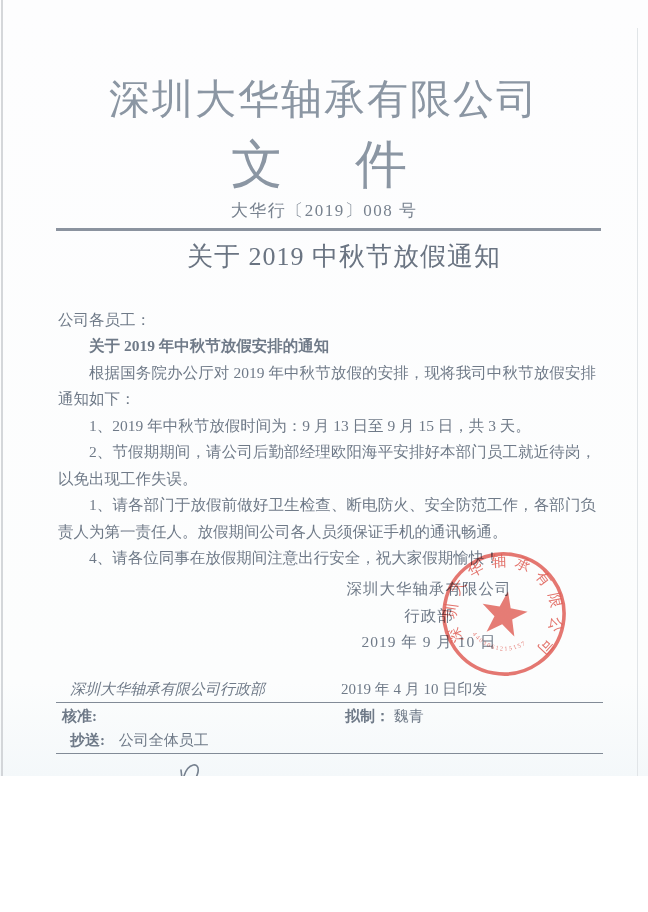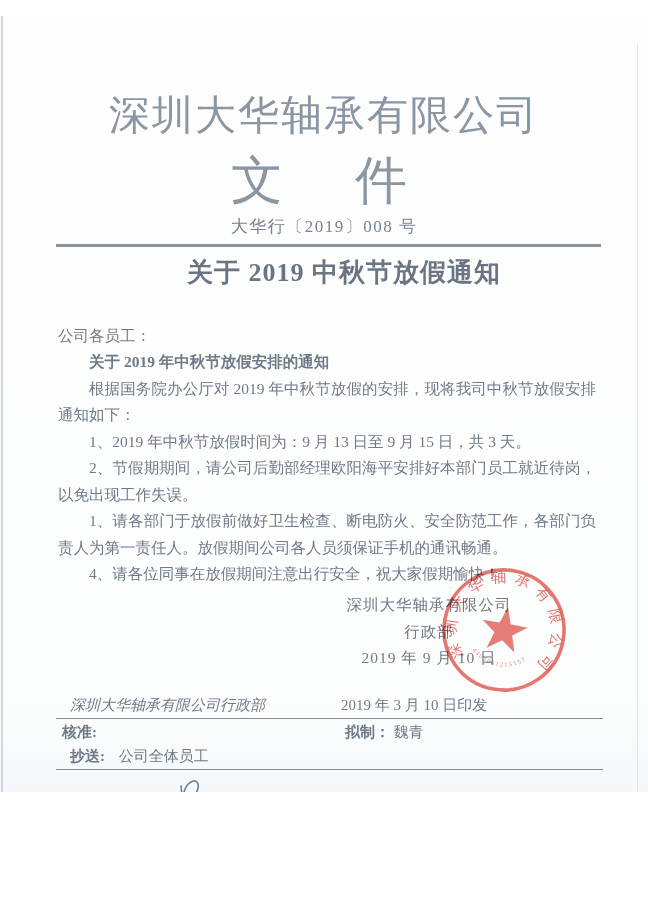--- a/index.html
+++ b/index.html
@@ -1,29 +1,29 @@
 <!DOCTYPE html>
 <html><head>
 <meta charset="utf-8">
 <style>
   html,body{margin:0;padding:0;background:#ffffff;}
   .page{
-    position:relative;width:648px;height:776px;margin:16px auto;overflow:hidden;
+    position:relative;width:648px;height:776px;margin:0 auto;overflow:hidden;
     background:linear-gradient(180deg,#fdfdfe 0%,#fcfdfd 88%,#f4f8fa 100%);
     font-family:"Liberation Serif","DejaVu Serif",serif;color:#6f7a88;
   }
   .edge-left{position:absolute;left:1px;top:0;width:2px;height:100%;background:#c7cacd;opacity:.75;}
   .edge-right{position:absolute;left:637px;top:28px;width:1px;height:884px;background:#e1e5e8;}
 
   .header{text-align:center;padding-top:72px;}
   .company-name{font-size:41px;line-height:54px;letter-spacing:2px;color:#8b96a3;}
   .doc-type{font-size:52px;line-height:54px;margin-top:12px;letter-spacing:10px;color:#8b96a3;}
   .doc-number{margin-top:8px;font-size:17px;line-height:22px;letter-spacing:1.5px;color:#78828f;}
   .rule{width:545px;height:2.6px;background:#8b939f;margin-top:6px;margin-left:56px;}
-  .doc-title{margin-top:8px;text-align:center;font-size:26px;line-height:36px;font-weight:700;letter-spacing:1px;color:#6a7482;padding-left:40px;}
+  .doc-title{margin-top:8px;text-align:center;font-size:26px;line-height:36px;font-weight:400;letter-spacing:1px;color:#6a7482;padding-left:40px;}
 
   .body{margin:32px 0 0 58px;width:538px;font-size:15.5px;line-height:26.5px;text-align:justify;color:#6f7a88;}
   .body p{margin:0;}
   .indent{text-indent:2em;}
   .subject-line{font-weight:700;}
 
   .sign-block{position:absolute;top:576px;left:309px;width:240px;text-align:center;
     font-size:15.5px;line-height:26.5px;letter-spacing:1px;color:#6f7a88;}
 
   .seal{position:absolute;left:433px;top:543px;width:142px;height:142px;mix-blend-mode:multiply;opacity:.93;}
@@ -90,21 +90,21 @@
       <text font-size="6.2" letter-spacing="1.6" fill-opacity="0.8" fill="#e0544b">
         <textPath href="#serialArc" startOffset="14">4403061215157</textPath>
       </text>
       <polygon fill-opacity="0.82" points="71,48 76.6,64.3 93.8,64.6 80,74.9 85.1,91.4 71,81.5 56.9,91.4 62,74.9 48.2,64.6 65.4,64.3" fill="#e0544b"></polygon>
     </g>
   </svg>
 
   <div class="footer">
     <div class="f-row">
       <span class="issuer">深圳大华轴承有限公司行政部</span>
-      <span class="issue-date">2019 年 3 月 10 日印发</span>
+      <span class="issue-date">2019 年 4 月 10 日印发</span>
     </div>
     <div class="f-row last">
       <span class="f-label approve-label">核准:</span>
       <span class="draft">
         <span class="f-label">拟制：</span>
         <span>魏青</span>
       </span>
     </div>
     <div class="f-row">
       <span class="f-label cc-label">抄送:</span>

